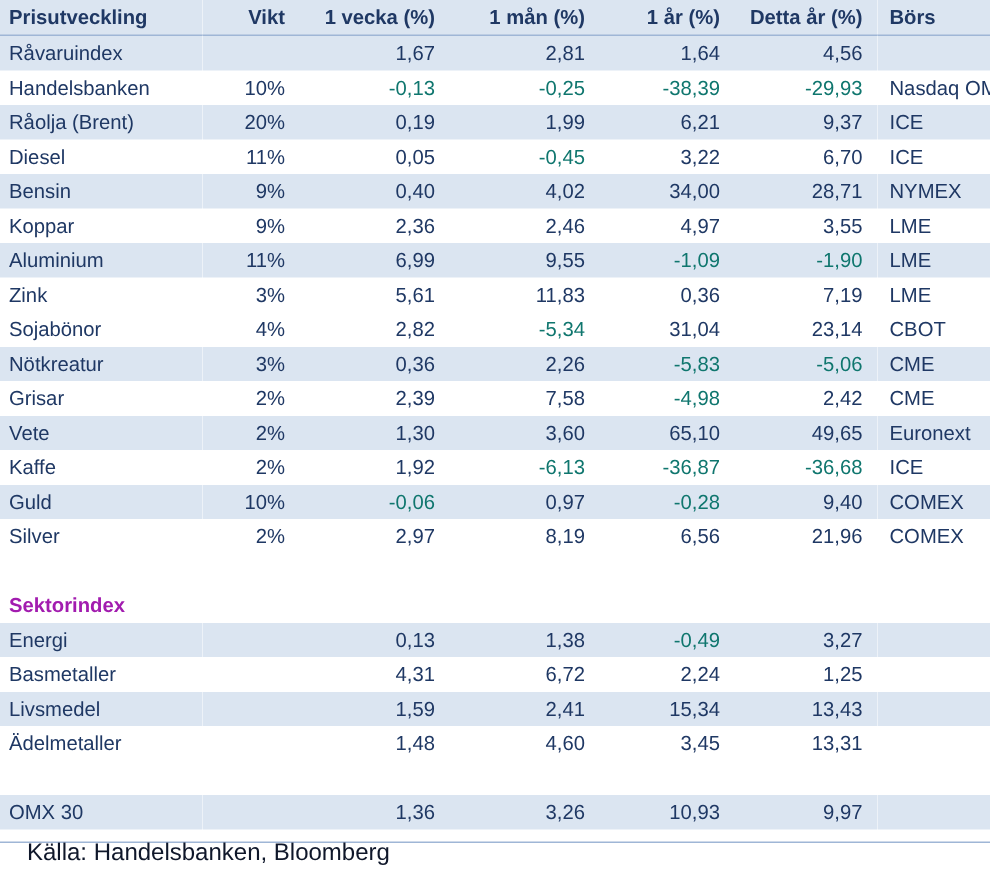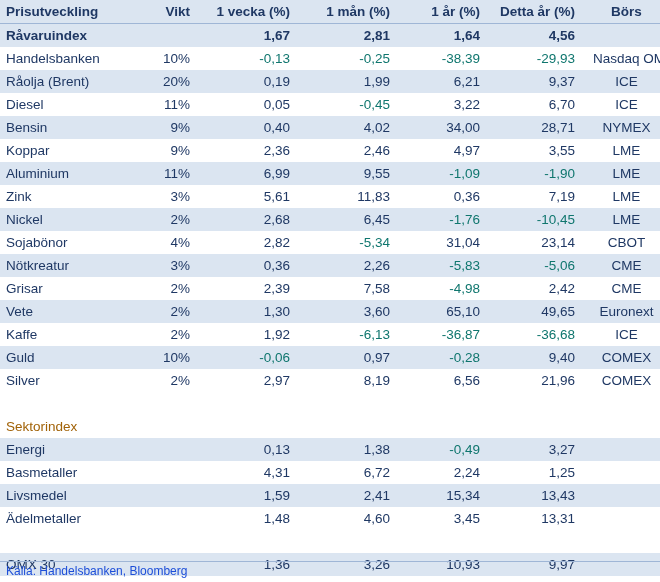--- a/index.html
+++ b/index.html
@@ -46,37 +46,37 @@
     font-size: 13.5px;
     color: #1f3864;
     background: #dbe5f1;
     border-bottom: 1px solid #9fb6d6;
   }
   .row-alt td { background: #dbe5f1; }
   .row-plain td { background: #ffffff; }
 
   .c-left  { text-align: left;  padding-left: 6px !important; }
   .c-right { text-align: right; padding-right: 10px !important; }
-  .bold { font-weight: bold; }
+  .bold { font-weight: normal; }
   .neg { color: #0f766e; }
-  .ex  { text-align: center; padding-left: 8px !important; }
+  .ex  { text-align: left; padding-left: 8px !important; }
 
   .spacer-row td { height: 14px; background: #ffffff; }
 
   .section-title td {
-    font-weight: normal;
+    font-weight: bold;
     background: #ffffff;
-    color: #a16207;
+    color: #a21caf;
   }
   .footnote {
     position: absolute;
-    left: 6px;
+    left: 18px;
     bottom: 4px;
-    font-size: 12px;
-    color: #1d4ed8;
+    font-size: 16px;
+    color: #0f172a;
   }
   .rule {
     position: absolute;
     left: 0;
     right: 0;
     bottom: 20px;
     border-top: 1px solid #9fb6d6;
     height: 0;
   }
 </style>
@@ -171,29 +171,20 @@
         </tr>
         <tr class="row-plain">
           <td class="c-left">Zink</td>
           <td class="c-right">3%</td>
           <td class="c-right">5,61</td>
           <td class="c-right">11,83</td>
           <td class="c-right">0,36</td>
           <td class="c-right">7,19</td>
           <td class="ex">LME</td>
         </tr>
-        <tr class="row-alt">
-          <td class="c-left">Nickel</td>
-          <td class="c-right">2%</td>
-          <td class="c-right">2,68</td>
-          <td class="c-right">6,45</td>
-          <td class="c-right neg">-1,76</td>
-          <td class="c-right neg">-10,45</td>
-          <td class="ex">LME</td>
-        </tr>
         <tr class="row-plain">
           <td class="c-left">Sojabönor</td>
           <td class="c-right">4%</td>
           <td class="c-right">2,82</td>
           <td class="c-right neg">-5,34</td>
           <td class="c-right">31,04</td>
           <td class="c-right">23,14</td>
           <td class="ex">CBOT</td>
         </tr>
         <tr class="row-alt">

